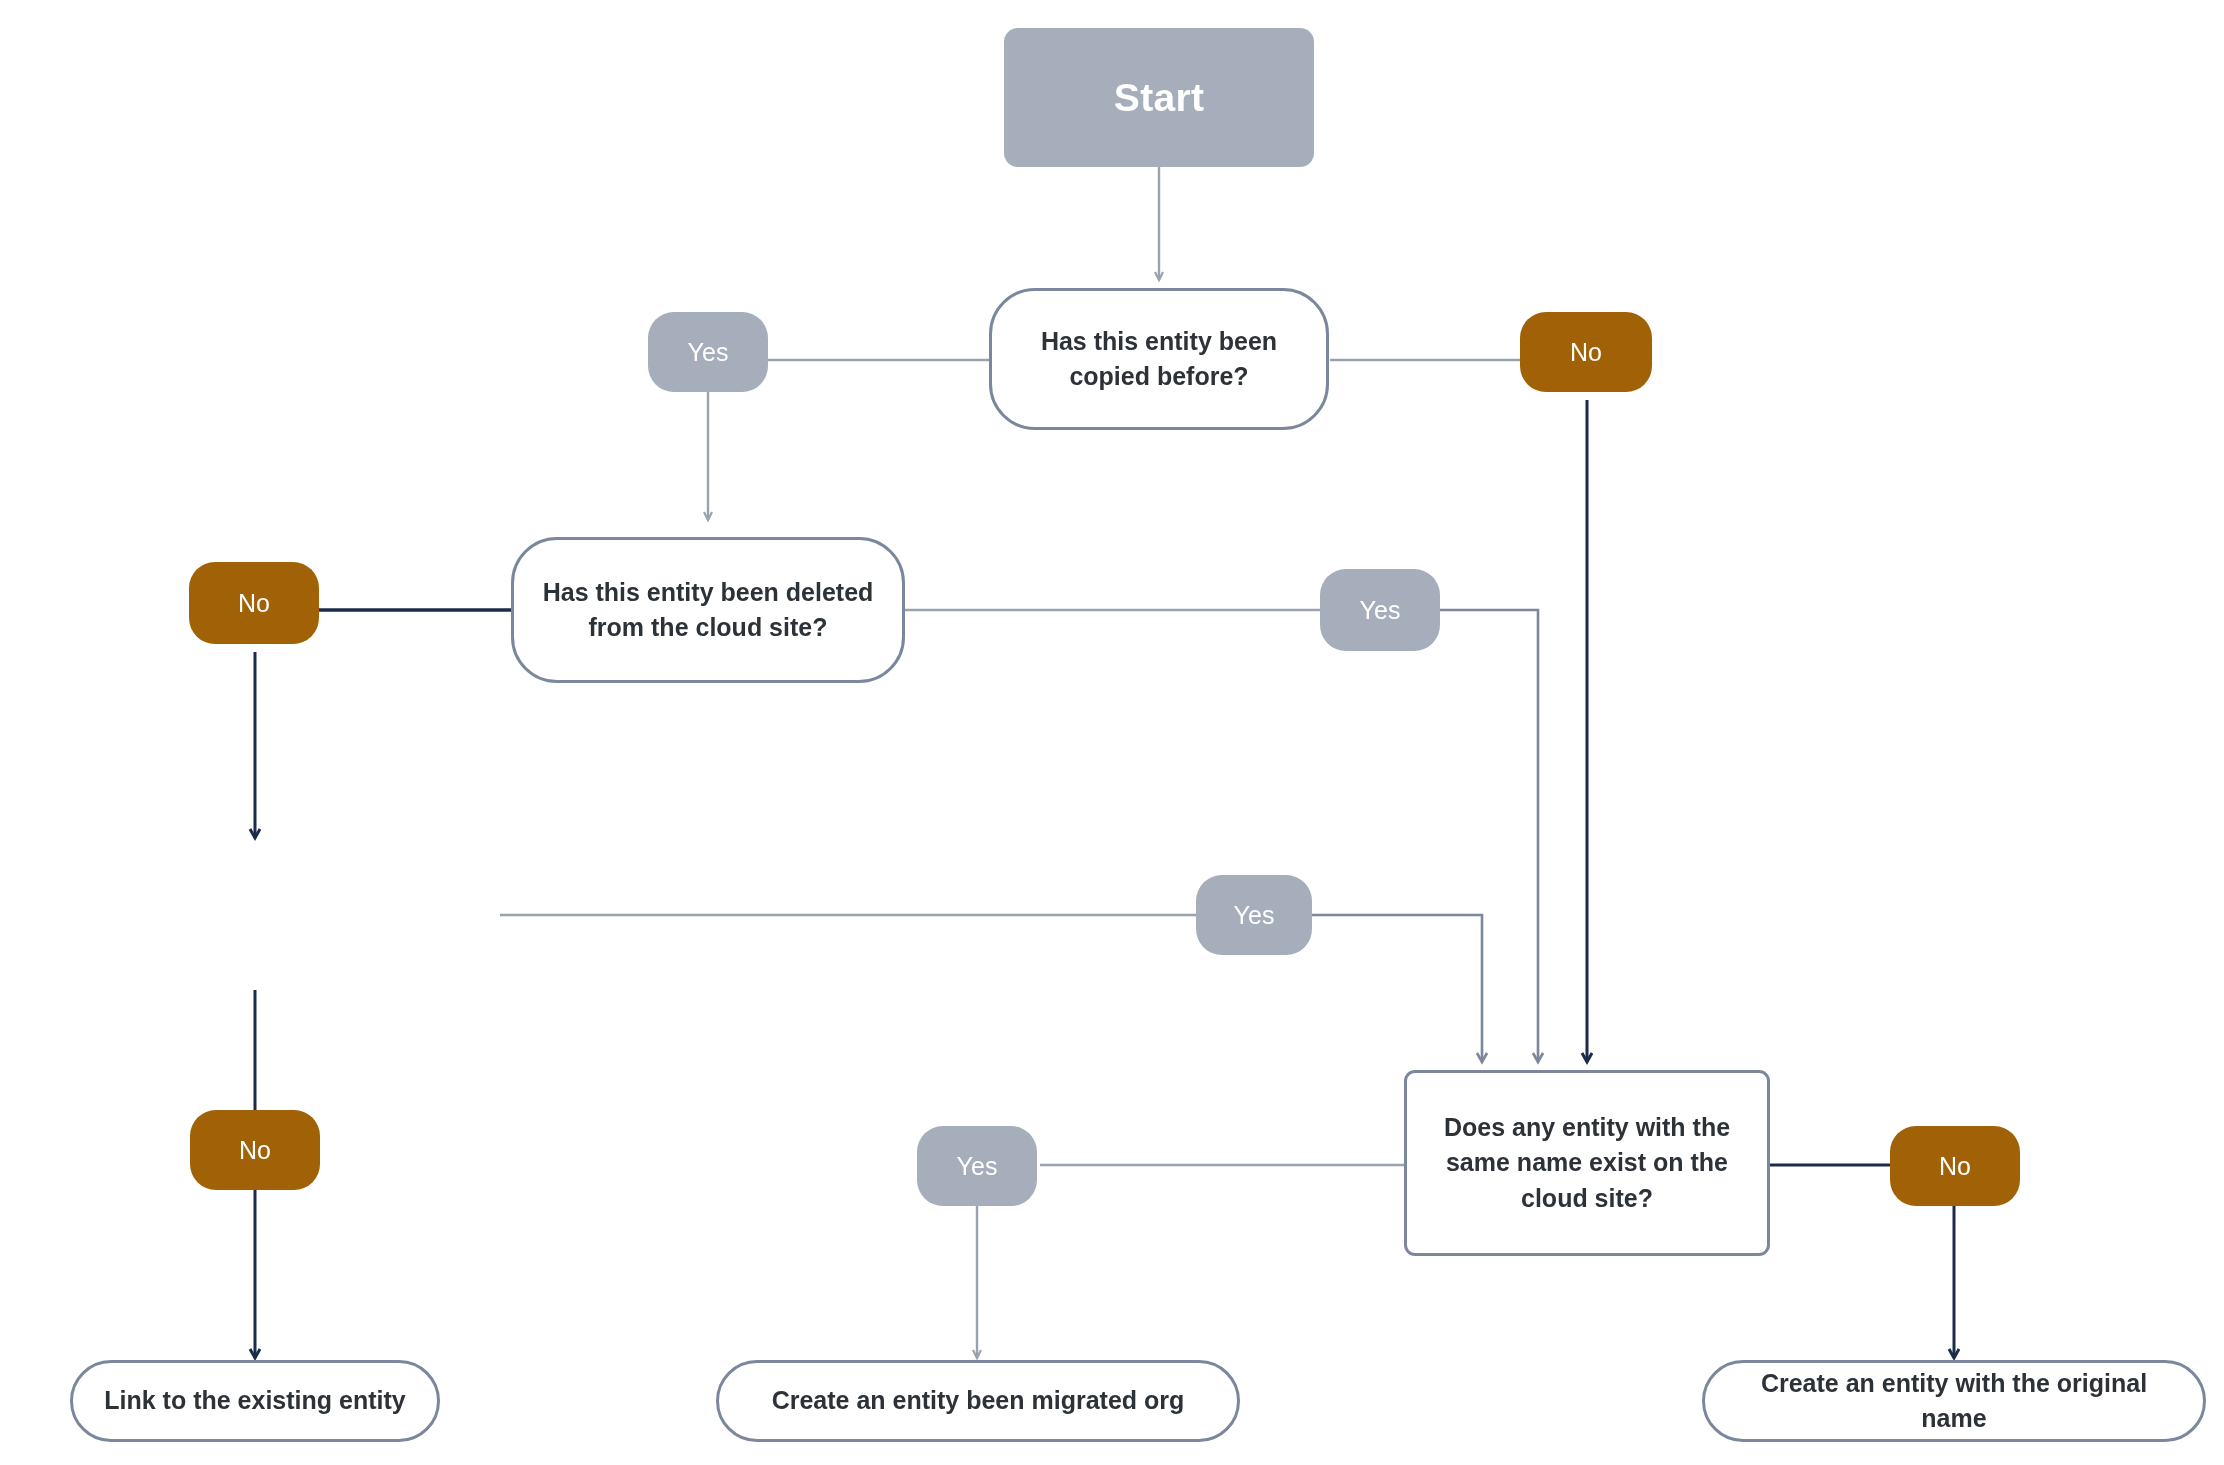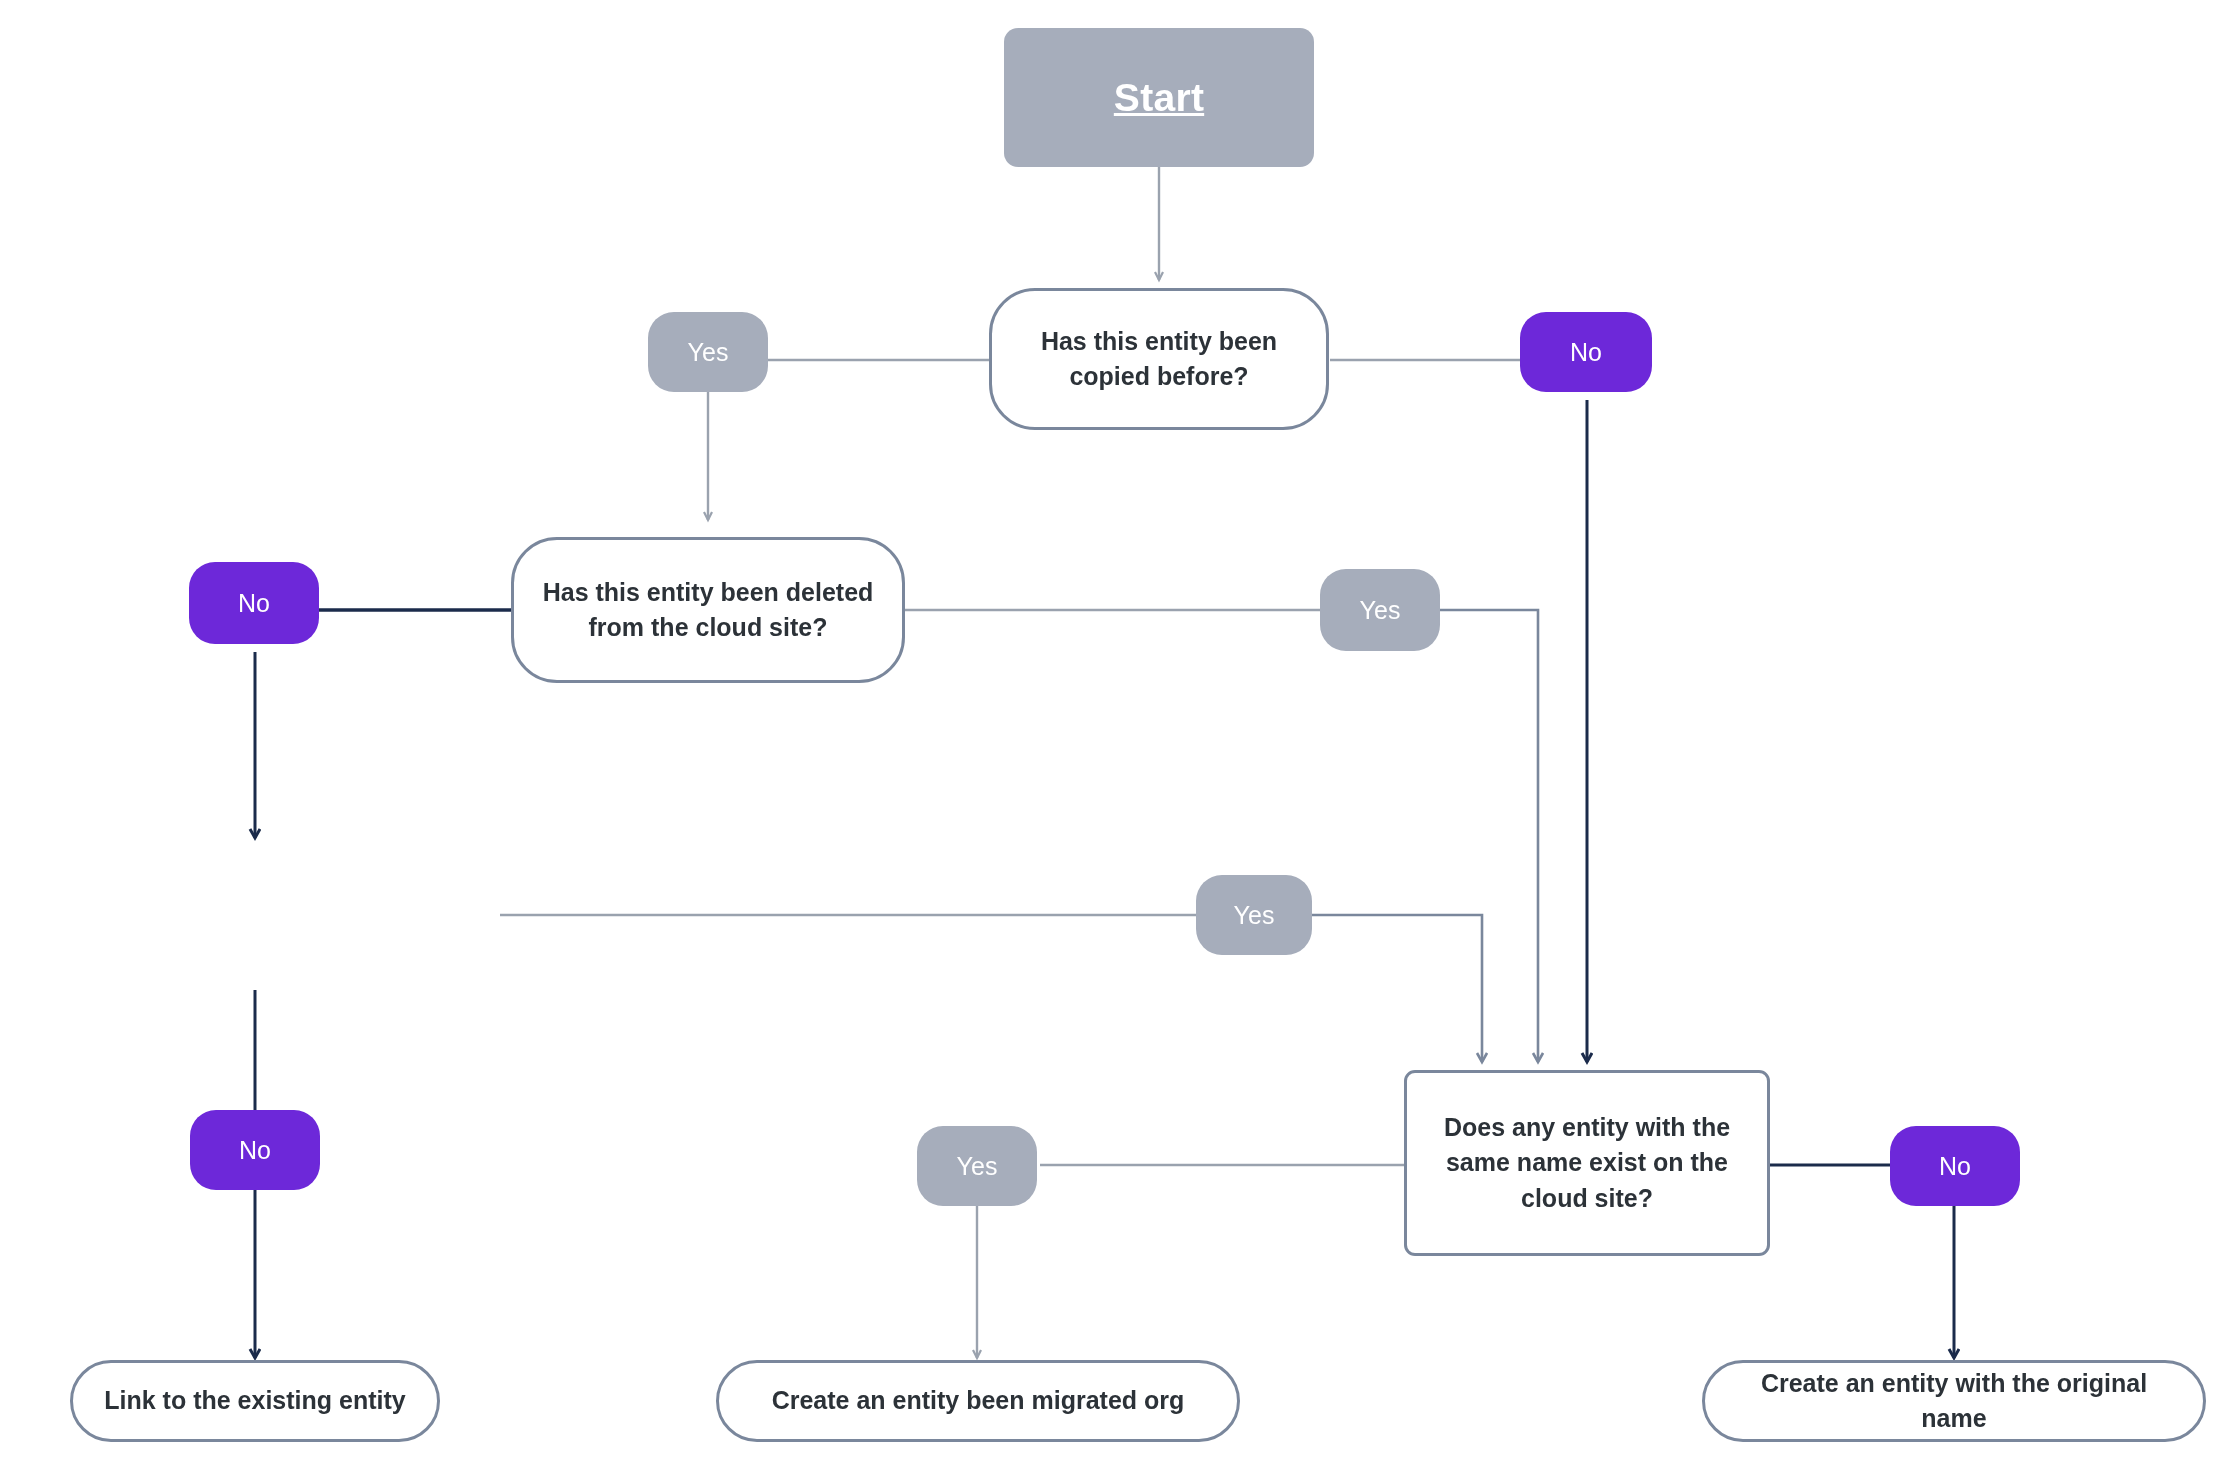--- a/index.html
+++ b/index.html
@@ -65,21 +65,21 @@
     border-radius: 26px;
     color: #ffffff;
     font-weight: normal;
     font-size: 25px;
     z-index: 4;
   }
   .badge-yes {
     background: #a6adbb;
   }
   .badge-no {
-    background: #6d28d9;
+    background: #a16207;
   }
 </style>
 </head>
 <body>
 
 <div id="canvas">
 
   <svg id="edges" viewBox="0 0 2224 1465" xmlns="http://www.w3.org/2000/svg">
     <defs>
       <marker id="ah-light" markerWidth="12" markerHeight="12" refX="9" refY="5" orient="auto" markerUnits="userSpaceOnUse">
@@ -121,21 +121,21 @@
 
     <path d="M1404,1165 L1040,1165" fill="none" stroke="#9aa2ae" stroke-width="2.6"></path>
 
     <path d="M977,1206 L977,1358" fill="none" stroke="#9aa2ae" stroke-width="2.4" marker-end="url(#ah-light)"></path>
 
     <path d="M1770,1165 L1890,1165" fill="none" stroke="#1b2b4b" stroke-width="3.2"></path>
 
     <path d="M1954,1206 L1954,1358" fill="none" stroke="#1b2b4b" stroke-width="3" marker-end="url(#ah-dark)"></path>
   </svg>
 
-  <div class="node node-start" style="left:1004px; top:28px; width:310px; height:139px;text-decoration:underline;">
+  <div class="node node-start" style="left:1004px; top:28px; width:310px; height:139px;">
     <span>Start</span>
   </div>
 
   <div class="node node-decision" style="left:989px; top:288px; width:340px; height:142px;">
     <span>Has this entity been copied before?</span>
   </div>
 
   <div class="node node-decision" style="left:511px; top:537px; width:394px; height:146px;">
     <span>Has this entity been deleted from the cloud site?</span>
   </div>

